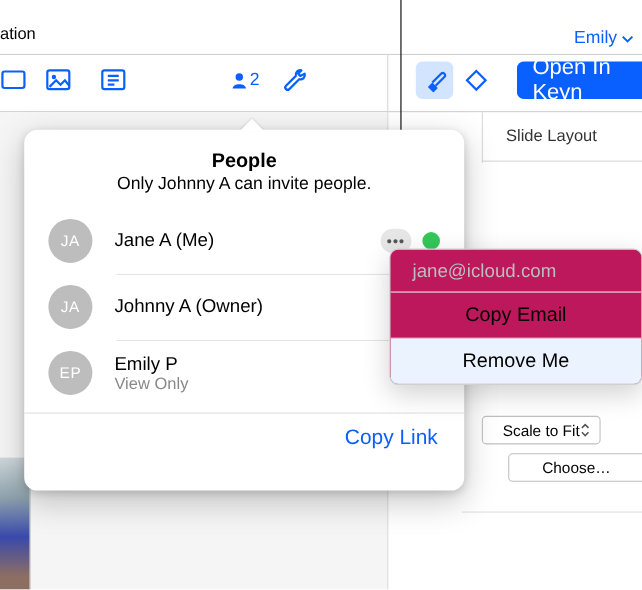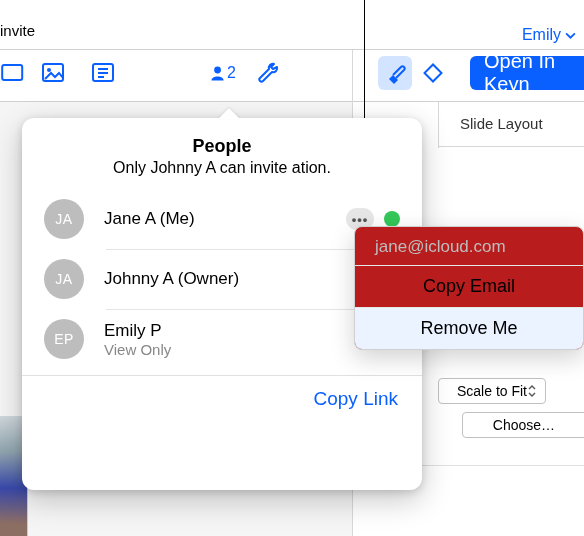--- a/index.html
+++ b/index.html
@@ -114,21 +114,21 @@
     color: #000;
   }
   .ctrl-scale { left: 438px; top: 378px; width: 108px; padding:0 8px; justify-content: flex-end;}
   .ctrl-choose{ left: 462px; top: 412px; width:124px; right:0; border-radius:4px 0 0 4px;}
   
   .popover {
     position: absolute;
     left: 22px;
     top: 118px;
     width: 400px;
-    height: 372px;
+    height: 328px;
     background: #fff;
     border-radius: 12px;
     box-shadow: 0 10px 30px rgba(0,0,0,0.22), 0 2px 8px rgba(0,0,0,0.15);
   }
   .popover::before {
     content: "";
     position: absolute;
     top: -10px;
     left: 196px;
     width: 0; height: 0;
@@ -197,21 +197,21 @@
     color:#0a60ff;
     font-size:19px;
     font-weight:500;
     margin-left:45px;
   }
   
   .ctx {
     position:absolute;
     left:354px; top:226px;
     width:230px;
-    background:#b91c1c;
+    background:#be185d;
     border:1px solid #d0d0d0;
     border-radius:8px;
     box-shadow: 0 8px 24px rgba(0,0,0,0.18);
     overflow:hidden;
   }
   .ctx-head{
     padding:10px 20px 8px;
     color:#bdbdbd;
     font-size:17px;
     border-bottom:1px solid #e6e6e6;
@@ -242,21 +242,21 @@
     border-right:1px solid #ccc;
   }
   .pct-line{
     position:absolute; right:0; bottom:70px; left:420px; height:1px; background:#e0e0e0;
   }
 </style>
 </head>
 <body>
 <div class="root">
 
-  <div class="doc-title">invite</div>
+  <div class="doc-title">ation</div>
   <div class="user-name">
     <span>Emily</span>
     <svg width="11" height="11" viewBox="0 0 10 10">
         <path d="M1 3 L5 7 L9 3" fill="none" stroke="#0a60ff" stroke-width="1.6"></path>
       </svg>
   </div>
   <div class="hbar"></div>
 
   <div class="tool-icon shape-ico">
     <svg width="26" height="22" viewBox="0 0 26 22">
@@ -324,21 +324,21 @@
   <div class="ctrl-btn ctrl-choose">
     <span>Choose…</span>
   </div>
   <div class="pct-line"></div>
 
   <div class="pointer-line"></div>
 
   <div class="popover">
     <div class="pop-head">
       <div class="pop-title">People</div>
-      <div class="pop-subtitle">Only Johnny A can invite ation.</div>
+      <div class="pop-subtitle">Only Johnny A can invite people.</div>
     </div>
     <div class="person-list">
 
       <div class="person">
         <div class="avatar">JA</div>
         <div class="person-text">
           <div class="person-name">Jane A (Me)</div>
         </div>
         <div class="more-btn">•••</div>
         <div class="dot dot-green"></div>

